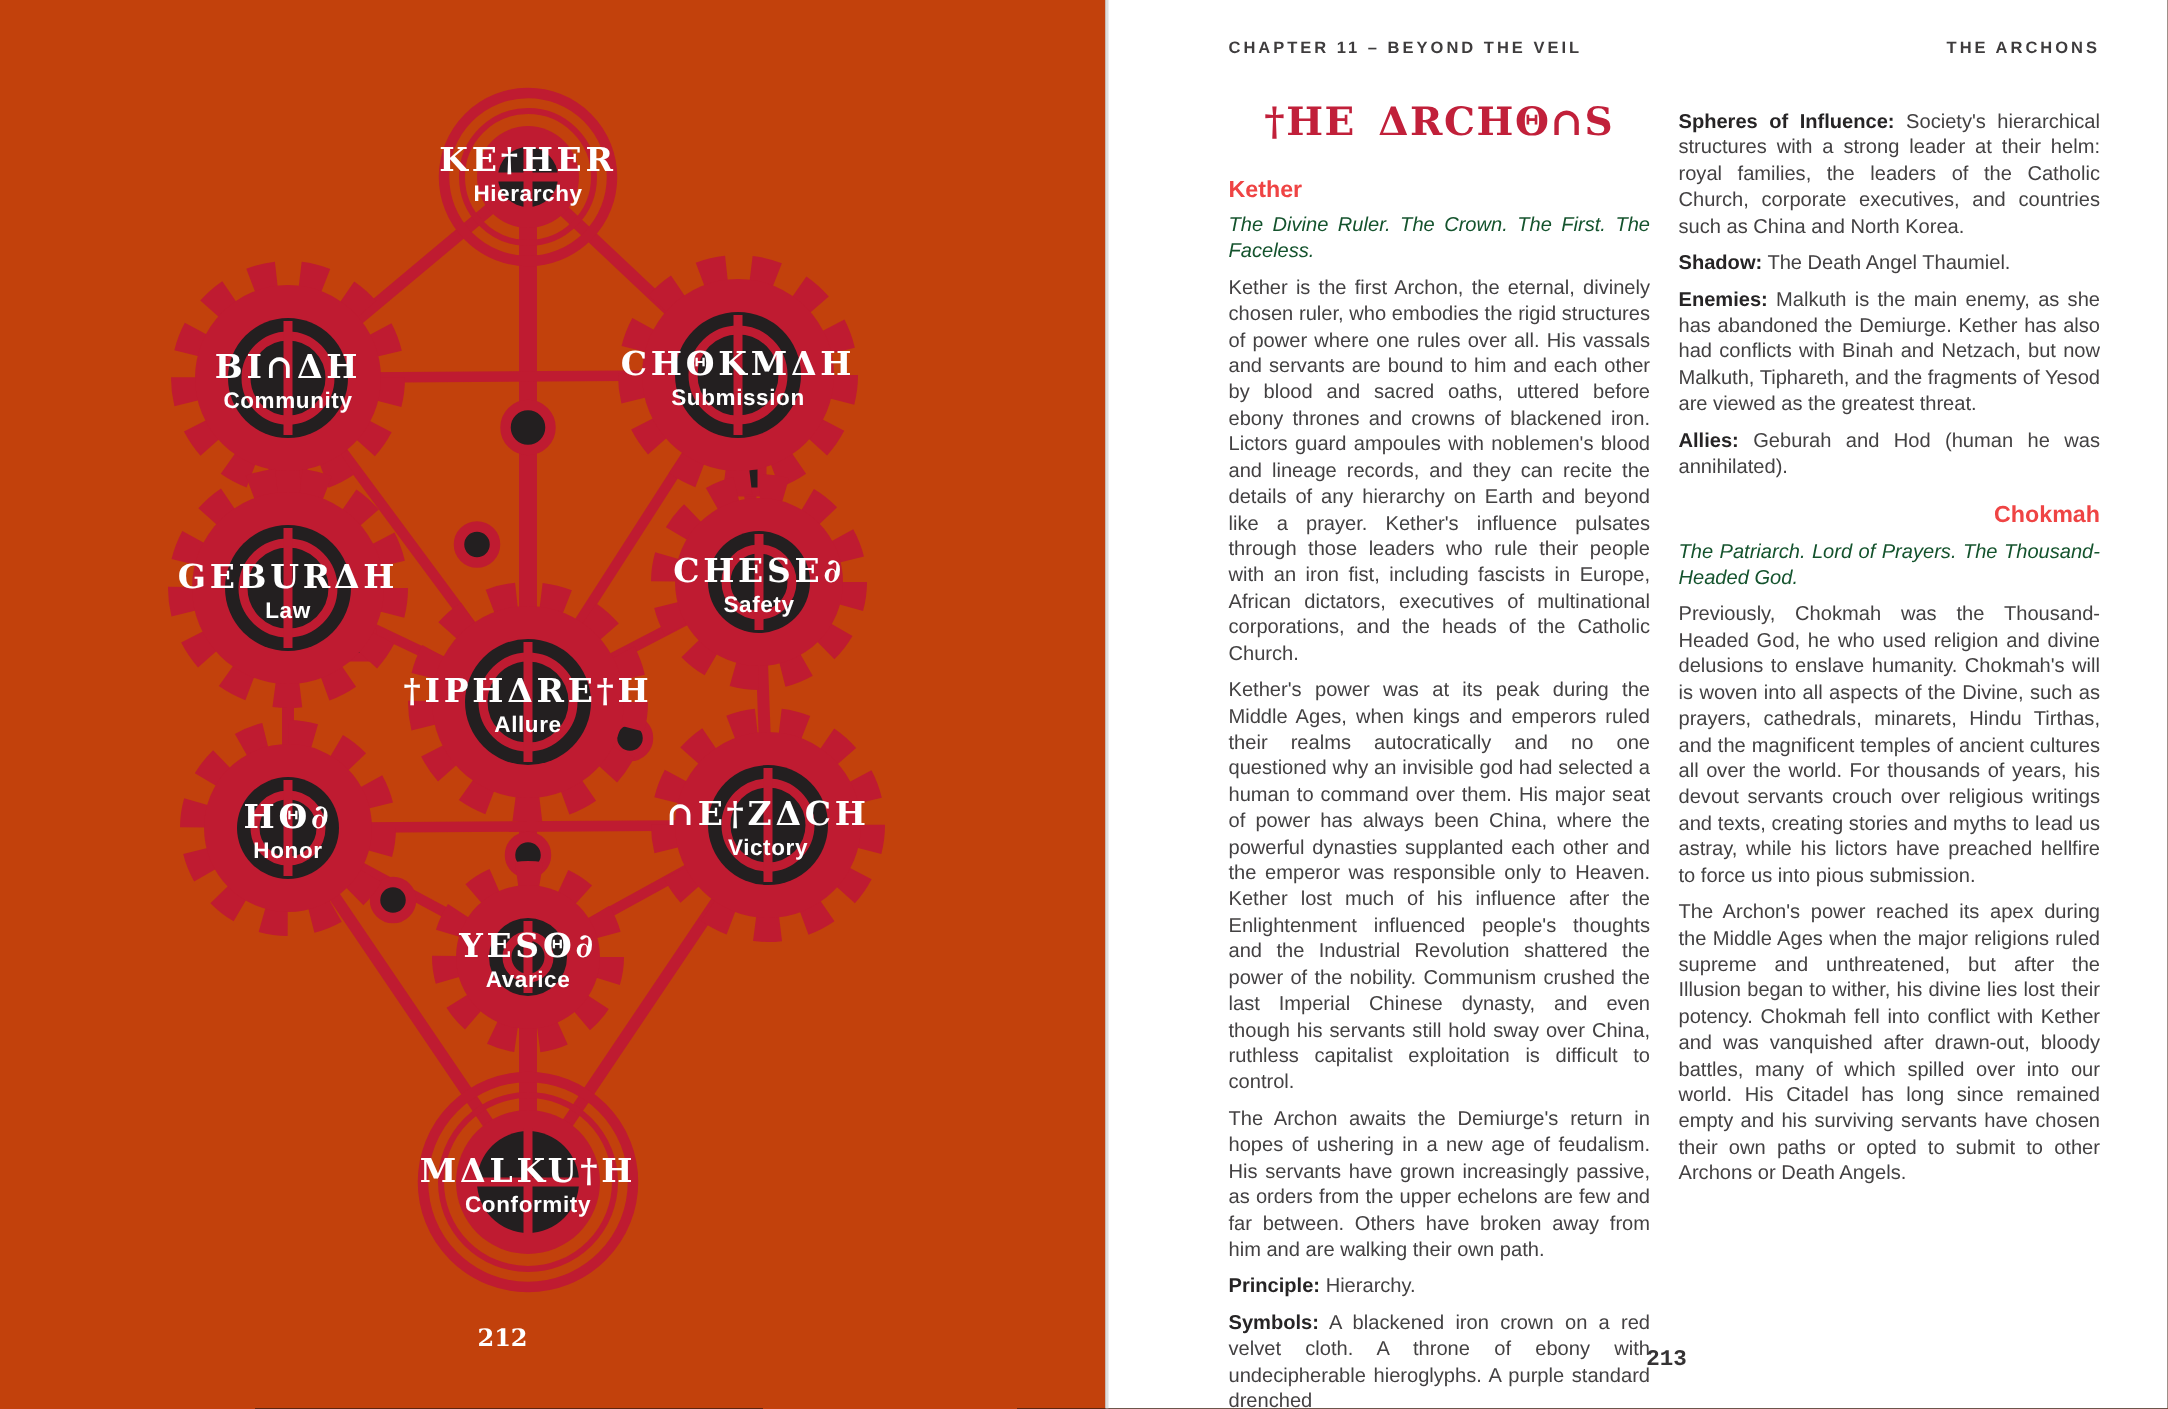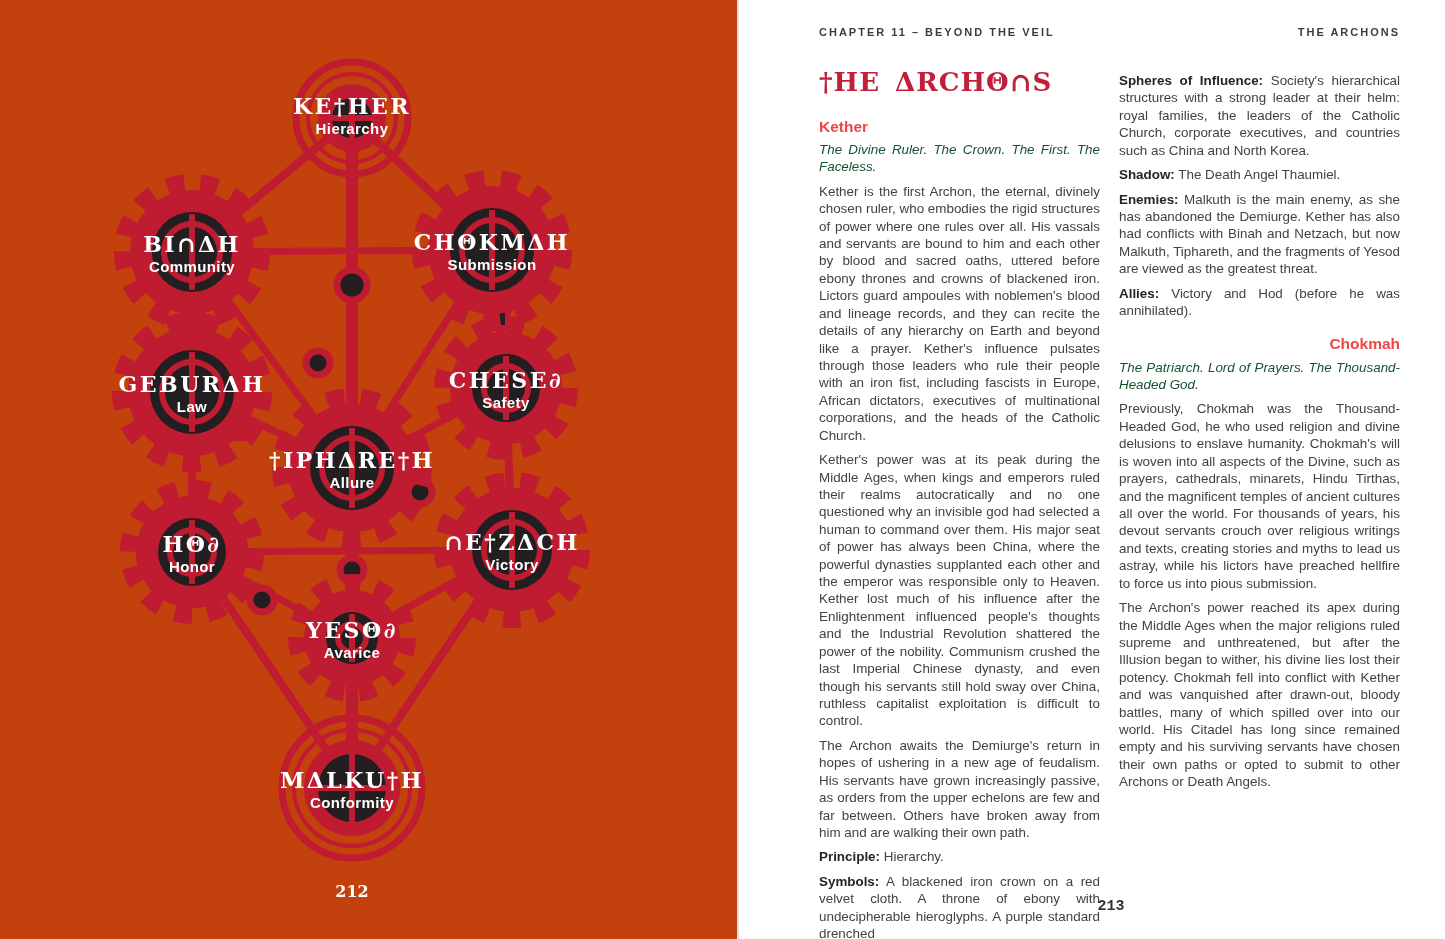--- a/index.html
+++ b/index.html
@@ -1,37 +1,37 @@
 <!DOCTYPE html>
 <html lang="en"><head>
 <meta charset="utf-8">
 <style>
   html,body{margin:0;padding:0;background:#101010;}
   .spread{position:relative;width:1445px;height:939px;display:flex;overflow:hidden;
           font-family:"Liberation Sans",sans-serif;}
   
   .page-left{position:relative;width:737px;height:939px;background:#c2410c;flex:0 0 auto;}
   .page-left svg{position:absolute;left:0;top:0;}
-  .pageno-left{position:absolute;left:352px;bottom:38px;transform:translateX(-50%);
+  .pageno-left{position:absolute;left:335px;bottom:38px;transform:translateX(-50%);
                color:#ffffff;font-family:"DejaVu Serif",serif;font-weight:700;font-size:16px;}
   .node-name{font-family:"DejaVu Serif",serif;font-weight:700;font-size:22px;fill:#ffffff;
              letter-spacing:2.5px;text-anchor:middle;}
   .node-trait{font-family:"Liberation Sans",sans-serif;font-weight:700;font-size:15px;
               fill:#ffffff;letter-spacing:.4px;text-anchor:middle;}
   
   .page-right{position:relative;flex:1;background:#ffffff;border-left:2px solid #dedede;
               box-sizing:border-box;}
   .pr-inner{padding:26px 46px 0 80px;}
   .run-head{display:flex;justify-content:space-between;align-items:baseline;
             font-size:11px;font-weight:700;letter-spacing:2px;color:#3e3c3d;text-align:center;}
   .cols{display:flex;gap:19px;margin-top:13px;}
   .col{width:281px;font-size:13.4px;line-height:1.3;color:#434142;text-align:justify;}
   .col-right{margin-top:21px;}
   .big-title{font-family:"DejaVu Serif",serif;font-weight:700;font-size:26px;
-             letter-spacing:1px;word-spacing:5px;color:#c1203a;
+             letter-spacing:1px;word-spacing:5px;color:#c1203a;text-align:center;
              margin:15px 0 17px;}
   h3.sec{font-size:15.5px;font-weight:700;color:#ef4444;margin:0 0 4px;text-align:left;}
   h3.sec.later{margin-top:15px;text-align:right;}
   .lede{font-style:italic;font-weight:400;color:#14532d;margin:0 0 7px;}
   .col p{margin:0 0 7px;}
   .col p strong{color:#262425;}
   .pageno-right{position:absolute;left:372px;bottom:24px;transform:translateX(-50%);
                 color:#353334;font-family:Liberation Mono, monospace;font-weight:700;font-size:15px;}
 </style>
 </head>
@@ -186,21 +186,21 @@
           <p>Kether's power was at its peak during the Middle Ages, when kings and emperors ruled their realms autocratically and no one questioned why an invisible god had selected a human to command over them. His major seat of power has always been China, where the powerful dynasties supplanted each other and the emperor was responsible only to Heaven. Kether lost much of his influence after the Enlightenment influenced people's thoughts and the Industrial Revolution shattered the power of the nobility. Communism crushed the last Imperial Chinese dynasty, and even though his servants still hold sway over China, ruthless capitalist exploitation is difficult to control.</p>
           <p>The Archon awaits the Demiurge's return in hopes of ushering in a new age of feudalism. His servants have grown increasingly passive, as orders from the upper echelons are few and far between. Others have broken away from him and are walking their own path.</p>
           <p><strong>Principle:</strong><span> Hierarchy.</span></p>
           <p><strong>Symbols:</strong><span> A blackened iron crown on a red velvet cloth. A throne of ebony with undecipherable hieroglyphs. A purple standard drenched</span></p>
         </div>
 
         <div class="col col-right">
           <p><strong>Spheres of Influence:</strong><span> Society's hierarchical structures with a strong leader at their helm: royal families, the leaders of the Catholic Church, corporate executives, and countries such as China and North Korea.</span></p>
           <p><strong>Shadow:</strong><span> The Death Angel Thaumiel.</span></p>
           <p><strong>Enemies:</strong><span> Malkuth is the main enemy, as she has abandoned the Demiurge. Kether has also had conflicts with Binah and Netzach, but now Malkuth, Tiphareth, and the fragments of Yesod are viewed as the greatest threat.</span></p>
-          <p><strong>Allies:</strong><span> Victory and Hod (before he was annihilated).</span></p>
+          <p><strong>Allies:</strong><span> Geburah and Hod (human he was annihilated).</span></p>
           <h3 class="sec later">Chokmah</h3>
           <p class="lede">The Patriarch. Lord of Prayers. The Thousand-Headed God.</p>
           <p>Previously, Chokmah was the Thousand-Headed God, he who used religion and divine delusions to enslave humanity. Chokmah's will is woven into all aspects of the Divine, such as prayers, cathedrals, minarets, Hindu Tirthas, and the magnificent temples of ancient cultures all over the world. For thousands of years, his devout servants crouch over religious writings and texts, creating stories and myths to lead us astray, while his lictors have preached hellfire to force us into pious submission.</p>
           <p>The Archon's power reached its apex during the Middle Ages when the major religions ruled supreme and unthreatened, but after the Illusion began to wither, his divine lies lost their potency. Chokmah fell into conflict with Kether and was vanquished after drawn-out, bloody battles, many of which spilled over into our world. His Citadel has long since remained empty and his surviving servants have chosen their own paths or opted to submit to other Archons or Death Angels.</p>
         </div>
       </div>
     </div>
     <div class="pageno-right">213</div>
   </div>
 </div>

